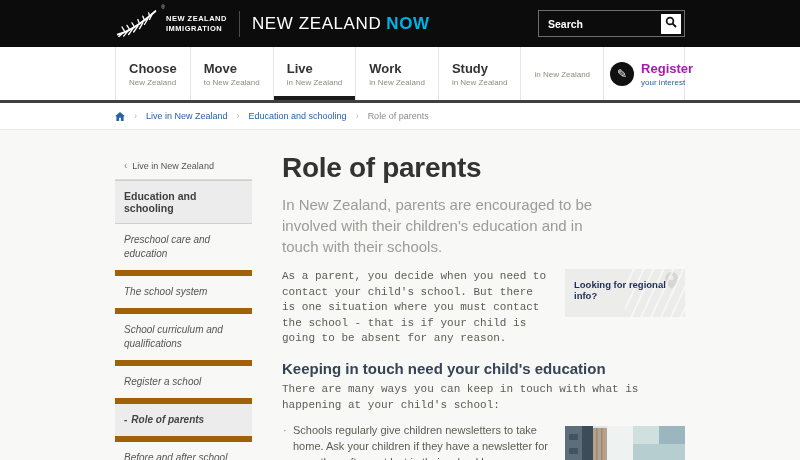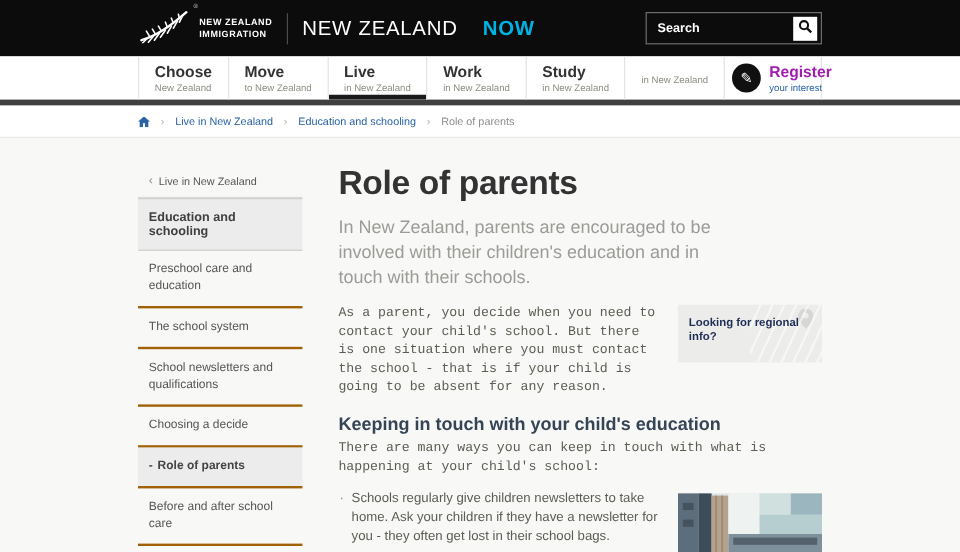--- a/index.html
+++ b/index.html
@@ -9,29 +9,29 @@
 
   
   .header { height:47px; background:#0c0c0c; }
   .header-inner { display:flex; align-items:center; justify-content:space-between; height:100%; }
   .logo { display:flex; align-items:center; cursor:pointer; }
   .fern { margin-right:7px; position:relative; }
   .reg-mark { position:absolute; top:-3px; right:-6px; color:#cfcfcf; font-size:5px; }
   .brand-text { color:#fff; font-size:7.5px; font-weight:bold; letter-spacing:.5px; line-height:1.3; }
   .logo-divider { width:1px; height:26px; background:#4b4b4b; margin:0 12px; }
   .site-name { color:#fff; font-size:17px; letter-spacing:.6px; white-space:nowrap; }
-  .site-accent { color:#00b2e3; font-weight:bold; margin-left:21px; }
+  .site-accent { color:#00b2e3; font-weight:bold; margin-left:5px; }
 
   .search-box { display:flex; align-items:center; border:1px solid #6d6d6d; height:27px; width:147px; padding:3px; background:#0c0c0c; }
   .search-input { flex:1; min-width:0; background:transparent; border:none; outline:none; color:#fff; font-size:10.5px; font-weight:bold; padding-left:6px; font-family:"Liberation Sans", sans-serif; }
   .search-input::placeholder { color:#fff; opacity:1; }
   .search-btn { width:20px; height:20px; background:#fff; border:none; display:flex; align-items:center; justify-content:center; cursor:pointer; flex-shrink:0; }
 
   
-  .nav { background:#fff; height:41px; border-bottom:5px solid #404040; }
+  .nav { background:#fff; height:56px; border-bottom:3px solid #404040; }
   .nav-inner { display:flex; height:100%; border-left:1px solid #e4e4e4; border-right:1px solid #e4e4e4; }
   .nav-item { padding:0 13px; border-right:1px solid #e4e4e4; display:flex; flex-direction:column; justify-content:center; cursor:pointer; }
   .nav-item.active { box-shadow: inset 0 -4px 0 #1a1a1a; }
   .nav-title { font-size:13px; font-weight:bold; color:#333; white-space:nowrap; }
   .nav-sub { font-size:8px; color:#8d8d80; margin-top:2px; white-space:nowrap; }
   .register { margin-left:auto; display:flex; align-items:center; gap:7px; padding:0 6px; cursor:pointer; }
   .register-icon { width:24px; height:24px; border-radius:50%; background:#101010; color:#fff; display:flex; align-items:center; justify-content:center; font-size:12px; line-height:1; }
   .register-title { font-size:13px; font-weight:bold; color:#a21caf; }
   .register-sub { font-size:8px; color:#2a62a6; margin-top:2px; }
 
@@ -45,21 +45,21 @@
 
   
   .main { padding-top:22px; }
   .main-inner { display:flex; gap:30px; align-items:flex-start; }
 
   
   .sidebar { width:137px; flex-shrink:0; font-size:10px; color:#555; }
   .side-back { padding:8px 9px; border-bottom:1px solid #dcdcdc; font-size:9px; color:#555; display:flex; align-items:center; gap:5px; cursor:pointer; }
   .side-chevron { color:#888; font-size:10px; }
   .side-title { padding:9px 9px; font-weight:bold; font-size:10.5px; color:#3f3f3f; background:#ececec; border-top:1px solid #cfcfcf; border-bottom:1px solid #cfcfcf; cursor:pointer; }
-  .side-item { padding:9px 9px; border-bottom:2px solid #a16207; line-height:1.4; cursor:pointer; }
+  .side-item { padding:9px 9px; border-bottom:6px solid #a16207; line-height:1.4; cursor:pointer;font-style:italic; }
   .side-item.active { background:#ececec; font-weight:bold; color:#444; }
   .active-marker { margin-right:4px; }
 
   
   .content { flex:1; min-width:0; }
   .page-title { font-size:28px; color:#333; font-weight:bold; letter-spacing:-.3px; margin-bottom:10px; }
   .intro { font-size:15px; color:#9b9b97; line-height:1.4; max-width:338px; margin-bottom:12px; }
   .body-para { font-size:11px; color:#5d5c54; line-height:1.42; margin-bottom:10px;font-family:Liberation Mono, monospace; }
   .section-heading { font-size:15px; font-weight:bold; color:#364556; margin:13px 0 5px; }
 
@@ -177,24 +177,24 @@
         <span>Live in New Zealand</span>
       </div>
       <div class="side-title">Education and schooling</div>
       <div class="side-item">
         <span>Preschool care and education</span>
       </div>
       <div class="side-item">
         <span>The school system</span>
       </div>
       <div class="side-item">
-        <span>School newsletters and qualifications</span>
-      </div>
-      <div class="side-item">
-        <span>Choosing a decide</span>
+        <span>School curriculum and qualifications</span>
+      </div>
+      <div class="side-item">
+        <span>Register a school</span>
       </div>
       <div class="side-item active">
         <span class="active-marker">-</span><span>Role of parents</span>
       </div>
       <div class="side-item">
         <span>Before and after school care</span>
       </div>
       <div class="side-item">
         <span>Tertiary education &amp; training</span>
       </div>
@@ -209,21 +209,21 @@
           <svg width="13" height="17" viewBox="0 0 12 16">
             <path d="M6 0 C2.7 0 0 2.7 0 6 c0 4.4 6 10 6 10 s6 -5.6 6 -10 C12 2.7 9.3 0 6 0 z" fill="#d4d4d2"></path>
             <circle cx="6" cy="5.7" r="2.2" fill="#ececea"></circle>
           </svg>
         </span>
         <div class="regional-title">Looking for regional info?</div>
       </div>
 
       <p class="body-para">As a parent, you decide when you need to contact your child's school. But there is one situation where you must contact the school - that is if your child is going to be absent for any reason.</p>
 
-      <h2 class="section-heading">Keeping in touch with your child's education</h2>
+      <h2 class="section-heading">Keeping in touch need your child's education</h2>
       <p class="body-para">There are many ways you can keep in touch with what is happening at your child's school:</p>
 
       <div class="photo">
         <svg width="120" height="82" viewBox="0 0 120 82">
           <rect x="0" y="0" width="120" height="82" fill="#dfe5e7"></rect>
           <rect x="0" y="0" width="17" height="82" fill="#5c6e7c"></rect>
           <rect x="4" y="8" width="9" height="6" fill="#46535f"></rect>
           <rect x="4" y="22" width="9" height="6" fill="#46535f"></rect>
           <rect x="17" y="0" width="11" height="82" fill="#3d4c59"></rect>
           <rect x="28" y="2" width="14" height="80" fill="#b4a28d"></rect>

